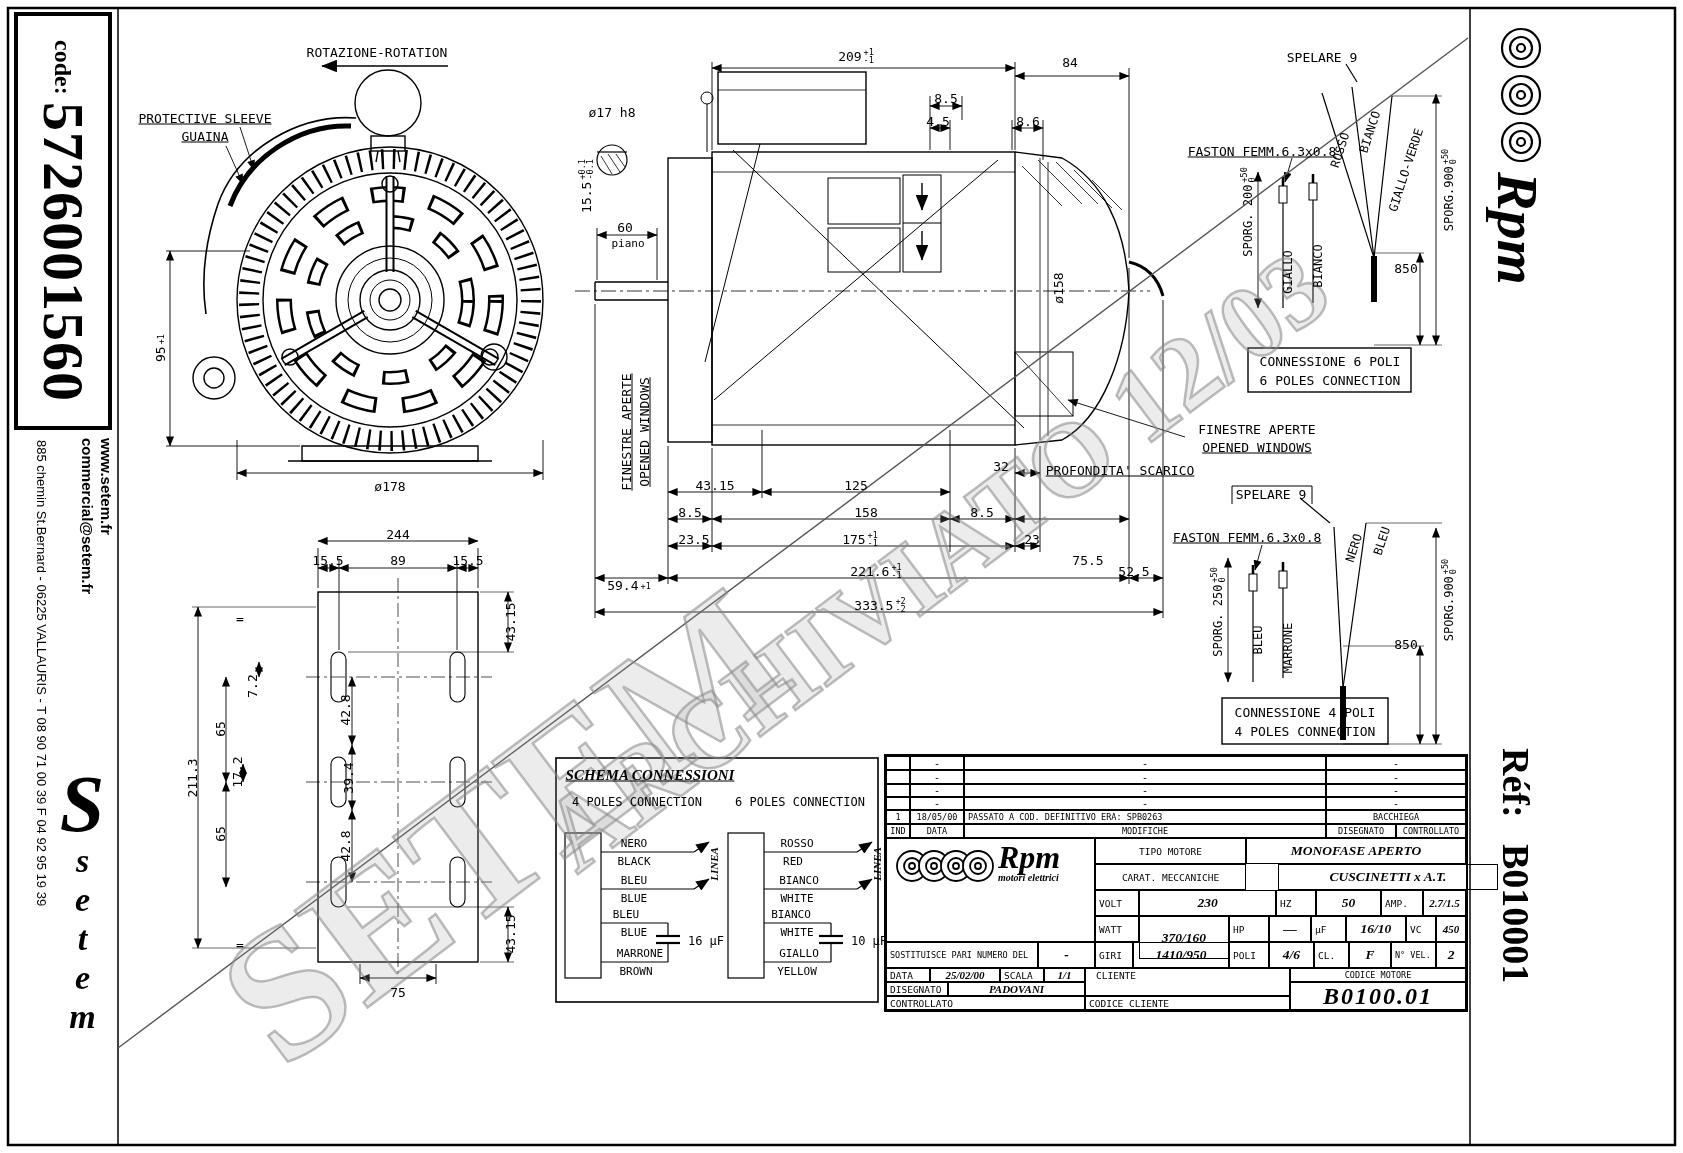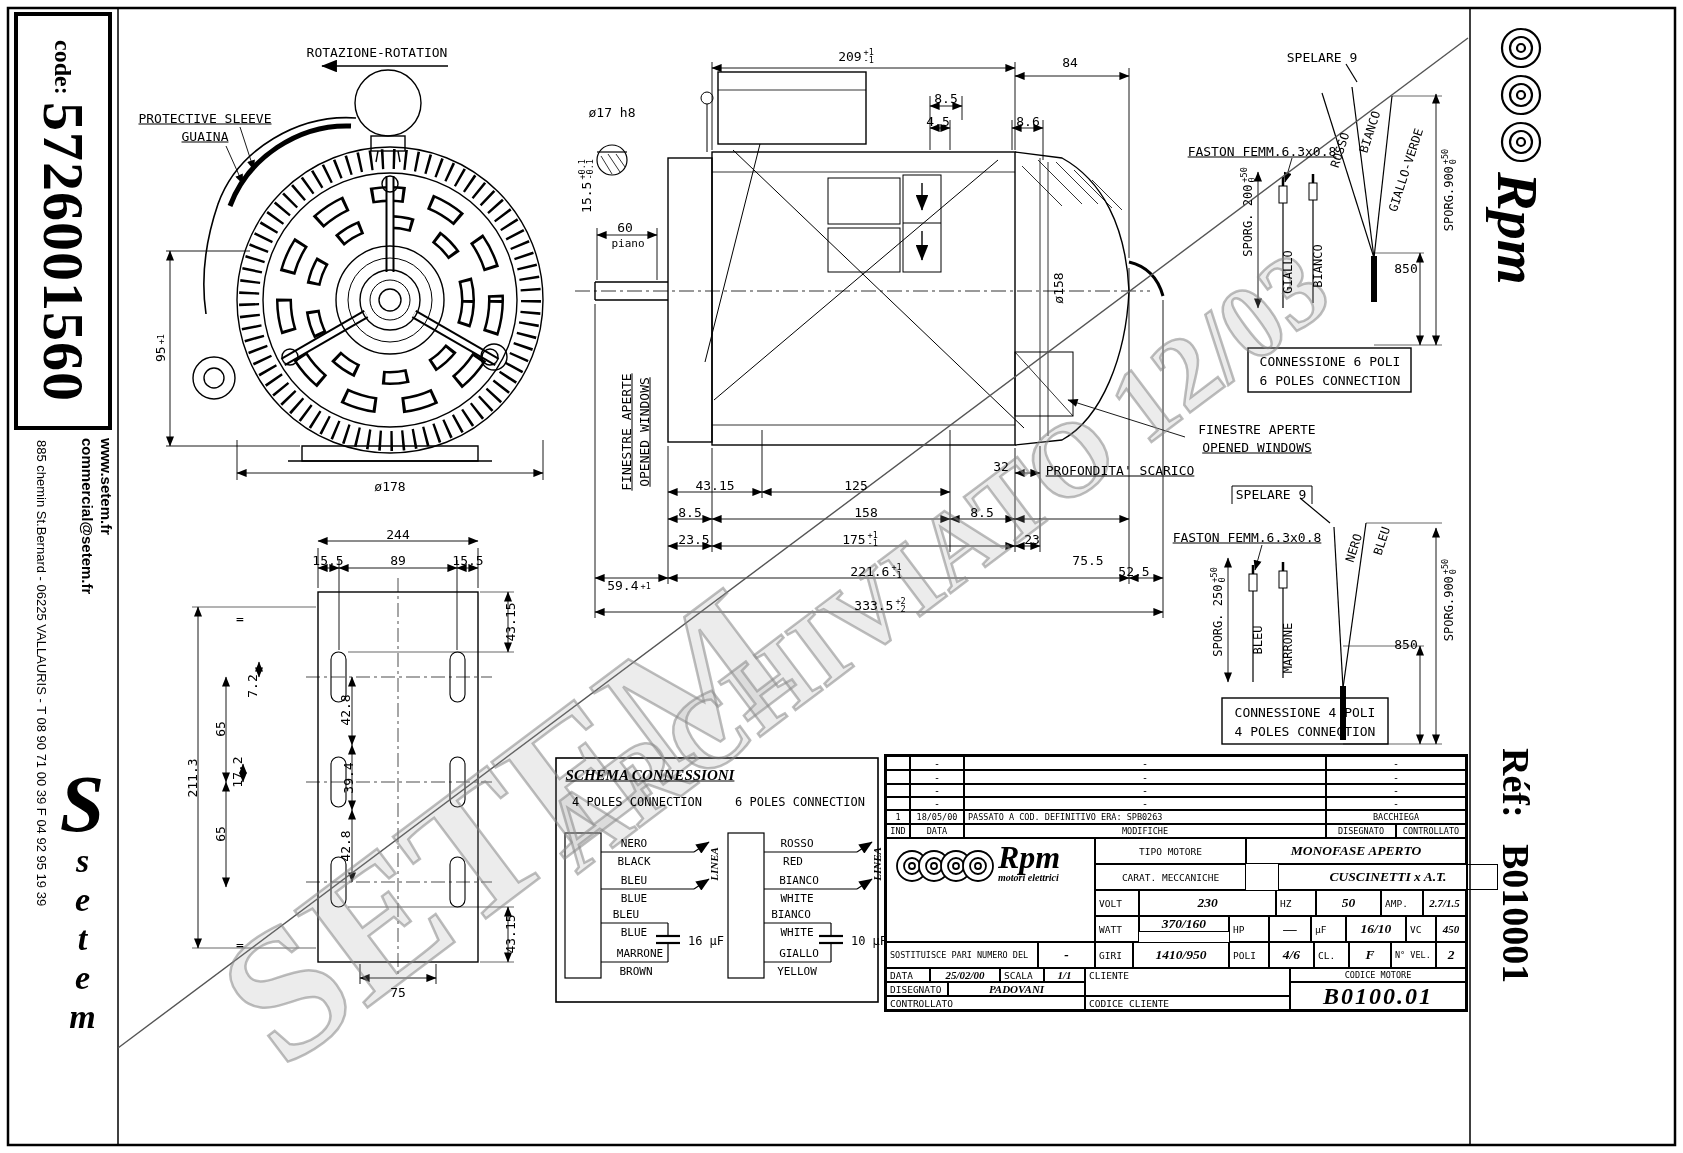--- a/index.html
+++ b/index.html
@@ -17,21 +17,21 @@
 .tol{display:inline-flex;flex-direction:column;font-size:8.5px;line-height:8px;margin-left:2px;}
 .tol i{font-style:normal;}
 #titleblock{position:absolute;left:884px;top:754px;width:584px;height:258px;border:2px solid #000;z-index:4;background:transparent;}
 .tbc{position:absolute;border:1px solid #000;font-size:10px;display:flex;align-items:center;padding:0 3px;white-space:nowrap;overflow:hidden;background:transparent;}
 .tbc.c{justify-content:center;padding:0;text-align:center;}
 .tbc.sm{font-size:8.5px;}
 .tbc.lbl{font-size:9.5px;}
 .tbc.val{font-family:"Liberation Serif",serif;font-style:italic;font-weight:bold;font-size:13.5px;}
 .tbc.val2{font-family:"Liberation Serif",serif;font-style:italic;font-weight:bold;font-size:11px;}
 .tbc.big{font-family:"Liberation Serif",serif;font-style:italic;font-weight:bold;font-size:24px;letter-spacing:2px;}
-.tbc.top{align-items:flex-start;padding:1px 3px;}
+.tbc.top{align-items:flex-start;padding:1px 10px;}
 .sidebar-text{font-family:"Liberation Sans",sans-serif;z-index:5;}
 .serif-bold{font-family:"Liberation Serif",serif;font-weight:bold;}
 #codebox{position:absolute;left:14px;top:12px;width:98px;height:418px;border:4px solid #000;display:flex;align-items:center;justify-content:center;z-index:5;background:#fff;}
 #rpmlogo-tb{position:absolute;left:998px;top:842px;z-index:5;}
 #rpmlogo-corner{position:absolute;left:1484px;top:172px;z-index:5;}
 #refblock{position:absolute;left:1494px;top:748px;z-index:5;}
 </style>
 </head>
 <body>
 
@@ -695,21 +695,21 @@
       <div class="tbc val c" style="left: 360px; top: 82px; width: 220px; height: 26px;">MONOFASE APERTO</div>
       <div class="tbc lbl c" style="left: 209px; top: 108px; width: 151px; height: 26px;">CARAT. MECCANICHE</div>
       <div class="tbc val c" style="left: 360px; top: 108px; width: 220px; height: 26px; margin-left: 32px;">CUSCINETTI x A.T.</div>
       <div class="tbc lbl" style="left: 209px; top: 134px; width: 44px; height: 26px;">VOLT</div>
       <div class="tbc val c" style="left: 253px; top: 134px; width: 137px; height: 26px;">230</div>
       <div class="tbc lbl" style="left: 390px; top: 134px; width: 40px; height: 26px;">HZ</div>
       <div class="tbc val c" style="left: 430px; top: 134px; width: 65px; height: 26px;">50</div>
       <div class="tbc lbl" style="left: 495px; top: 134px; width: 42px; height: 26px;">AMP.</div>
       <div class="tbc val2 c" style="left: 537px; top: 134px; width: 43px; height: 26px;">2.7/1.5</div>
       <div class="tbc lbl" style="left: 209px; top: 160px; width: 44px; height: 26px;">WATT</div>
-      <div class="tbc val c" style="left: 253px; top: 160px; width: 90px; height: 16px;">370/160</div>
+      <div class="tbc val c" style="left: 253px; top: 160px; width: 90px; height: 43px;">370/160</div>
       <div class="tbc lbl" style="left: 343px; top: 160px; width: 40px; height: 26px;">HP</div>
       <div class="tbc val c" style="left: 383px; top: 160px; width: 42px; height: 26px;">—</div>
       <div class="tbc lbl" style="left: 425px; top: 160px; width: 35px; height: 26px;">µF</div>
       <div class="tbc val c" style="left: 460px; top: 160px; width: 60px; height: 26px;">16/10</div>
       <div class="tbc lbl" style="left: 520px; top: 160px; width: 30px; height: 26px;">VC</div>
       <div class="tbc val2 c" style="left: 550px; top: 160px; width: 30px; height: 26px;">450</div>
       <div class="tbc sm" style="left: 0px; top: 186px; width: 152px; height: 26px;">SOSTITUISCE PARI NUMERO DEL</div>
       <div class="tbc val c" style="left: 152px; top: 186px; width: 57px; height: 26px;">-</div>
       <div class="tbc lbl" style="left: 209px; top: 186px; width: 38px; height: 26px;">GIRI</div>
       <div class="tbc val c" style="left: 247px; top: 186px; width: 96px; height: 26px;">1410/950</div>

